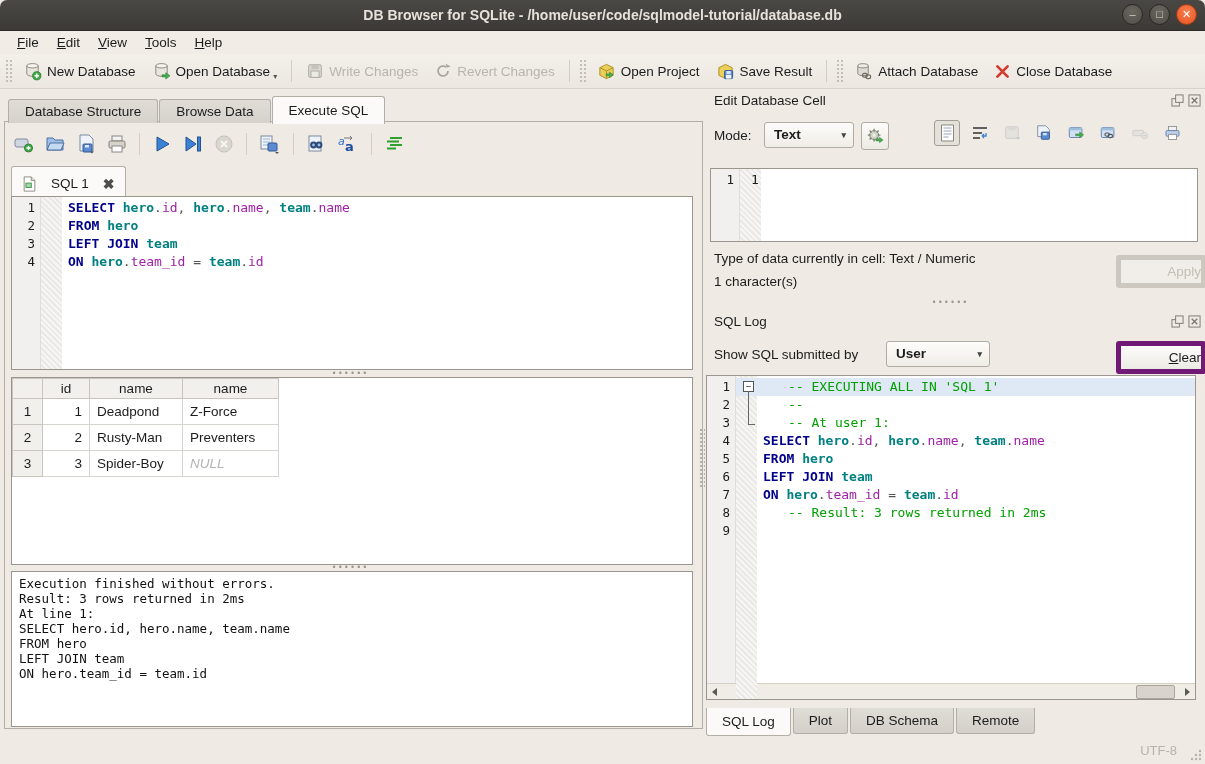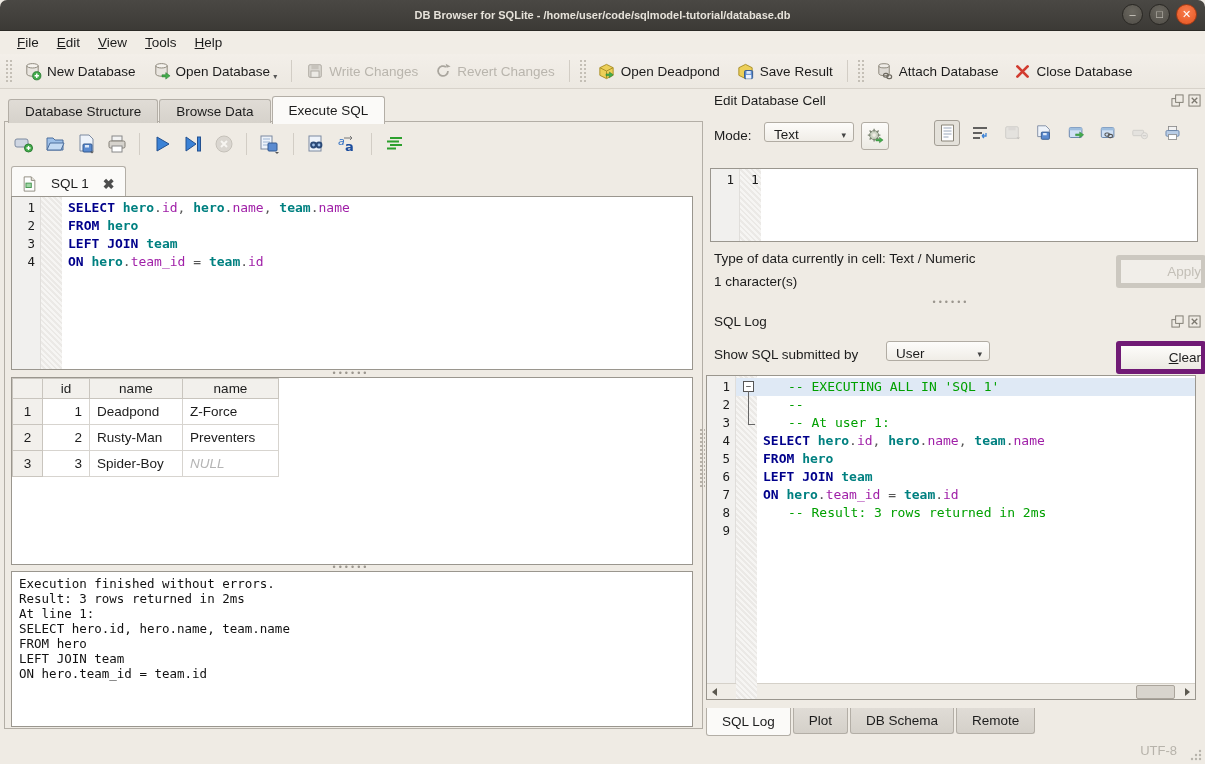--- a/index.html
+++ b/index.html
@@ -2,21 +2,21 @@
 <html><head>
 <meta charset="utf-8">
 <style>
   html,body{margin:0;padding:0;background:#2e2c28;}
   #window{position:relative;width:1205px;height:764px;background:#efebe4;overflow:hidden;
           font-family:"Liberation Sans",sans-serif;font-size:13.5px;color:#1c1c1c;}
   
   .titlebar{position:absolute;top:0;left:0;right:0;height:30px;
             background:linear-gradient(#4a4844,#3c3a36);border-bottom:1px solid #2b2a26;
             border-radius:7px 7px 0 0;display:flex;align-items:center;justify-content:center;}
-  .titlebar .title{color:#e6e2da;font-weight:bold;font-size:11px;}
+  .titlebar .title{color:#e6e2da;font-weight:bold;font-size:14px;}
   .winbtns{position:absolute;right:8px;top:4px;display:flex;gap:6px;}
   .winbtn{width:21px;height:21px;border-radius:50%;border:1px solid #292723;
           background:radial-gradient(circle at 50% 35%,#6a675f,#504d47);
           color:#d9d5cc;font-size:11px;line-height:19px;text-align:center;box-sizing:border-box;}
   .winbtn.close{background:radial-gradient(circle at 50% 35%,#f97e4e,#e45420);border-color:#a33a14;color:#fff;}
   
   .menubar{position:absolute;top:31px;left:0;right:0;height:23px;display:flex;align-items:center;
            padding-left:8px;background:#f1ede6;}
   .menu-item{display:inline-block;padding:2px 9px;cursor:default;}
   .menu-item::first-letter{text-decoration:underline;}
@@ -88,21 +88,21 @@
           font-family:"DejaVu Sans Mono",monospace;font-size:12.5px;line-height:15px;
           white-space:pre-line;color:#111;}
   
   .dock-title{position:absolute;left:8px;font-size:13.5px;color:#1c1c1c;}
   .dock-icons{position:absolute;right:4px;display:flex;gap:4px;}
   .qbutton{display:inline-block;text-align:right;background:linear-gradient(#fdfcfa,#eceae3);
            border:5px solid #701a75;border-radius:3px;padding:4px 0;}
   .qbutton.disabled{color:#c3bfb7;background:#f1eee9;border-color:#ccc8c0;}
   .qbutton.mnemonic::first-letter{text-decoration:underline;}
   .qselect{position:absolute;background:linear-gradient(#fdfcfa,#f0ede7);border:1px solid #b1aca3;
-           border-radius:3px;height:20px;line-height:24px;padding-left:9px;box-sizing:border-box;}
+           border-radius:3px;height:26px;line-height:24px;padding-left:9px;box-sizing:border-box;font-weight:bold;}
   .qselect .caret{position:absolute;right:7px;top:0;font-size:9px;color:#444;line-height:24px;}
   .iconbtn{width:26px;height:26px;border:1px solid #b1aca3;border-radius:3px;
            background:linear-gradient(#fdfcfa,#eceae3);display:flex;align-items:center;justify-content:center;}
   .flaticon{width:24px;height:24px;display:flex;align-items:center;justify-content:center;border-radius:3px;}
   .flaticon.pressed{border:1px solid #a39e95;background:#e4e1da;}
   .flaticon.disabled{opacity:.45;filter:grayscale(1);}
   
   .hscroll{position:absolute;height:15px;background:#f0ede7;border-top:1px solid #d5d1c9;}
   .sb-btn{position:absolute;top:0;width:15px;height:15px;display:flex;align-items:center;justify-content:center;}
   .sb-tri{width:0;height:0;border-top:4px solid transparent;border-bottom:4px solid transparent;}
@@ -179,21 +179,21 @@
       <span>Revert Changes</span>
     </div>
     <div class="tb-sep"></div>
     <div class="tb-handle"></div>
     <div class="tb-btn">
       <svg class="icon" width="19" height="19" viewBox="0 0 20 20">
           <path d="M3 6l7-3.5L17 6v8l-7 3.5L3 14z" fill="#eccf58" stroke="#a98e25"></path>
           <path d="M3 6l7 3.5L17 6M10 9.5V17" fill="none" stroke="#a98e25"></path>
           <path d="M9.5 12.5h3.6v-2l4 3-4 3v-2H9.5z" fill="#44ad4c" stroke="#2c7d34" stroke-width=".5"></path>
         </svg>
-      <span>Open Deadpond</span>
+      <span>Open Project</span>
     </div>
     <div class="tb-btn">
       <svg class="icon" width="19" height="19" viewBox="0 0 20 20">
           <path d="M3 6l7-3.5L17 6v8l-7 3.5L3 14z" fill="#eccf58" stroke="#a98e25"></path>
           <rect x="9" y="9" width="8.5" height="8.5" rx="1" fill="#5b8bd0" stroke="#33598f"></rect>
           <rect x="11" y="9.5" width="4.5" height="3" fill="#dce8f8"></rect>
           <rect x="10.5" y="13.5" width="5.5" height="4" fill="#eef4fc"></rect>
         </svg>
       <span>Save Result</span>
     </div>

